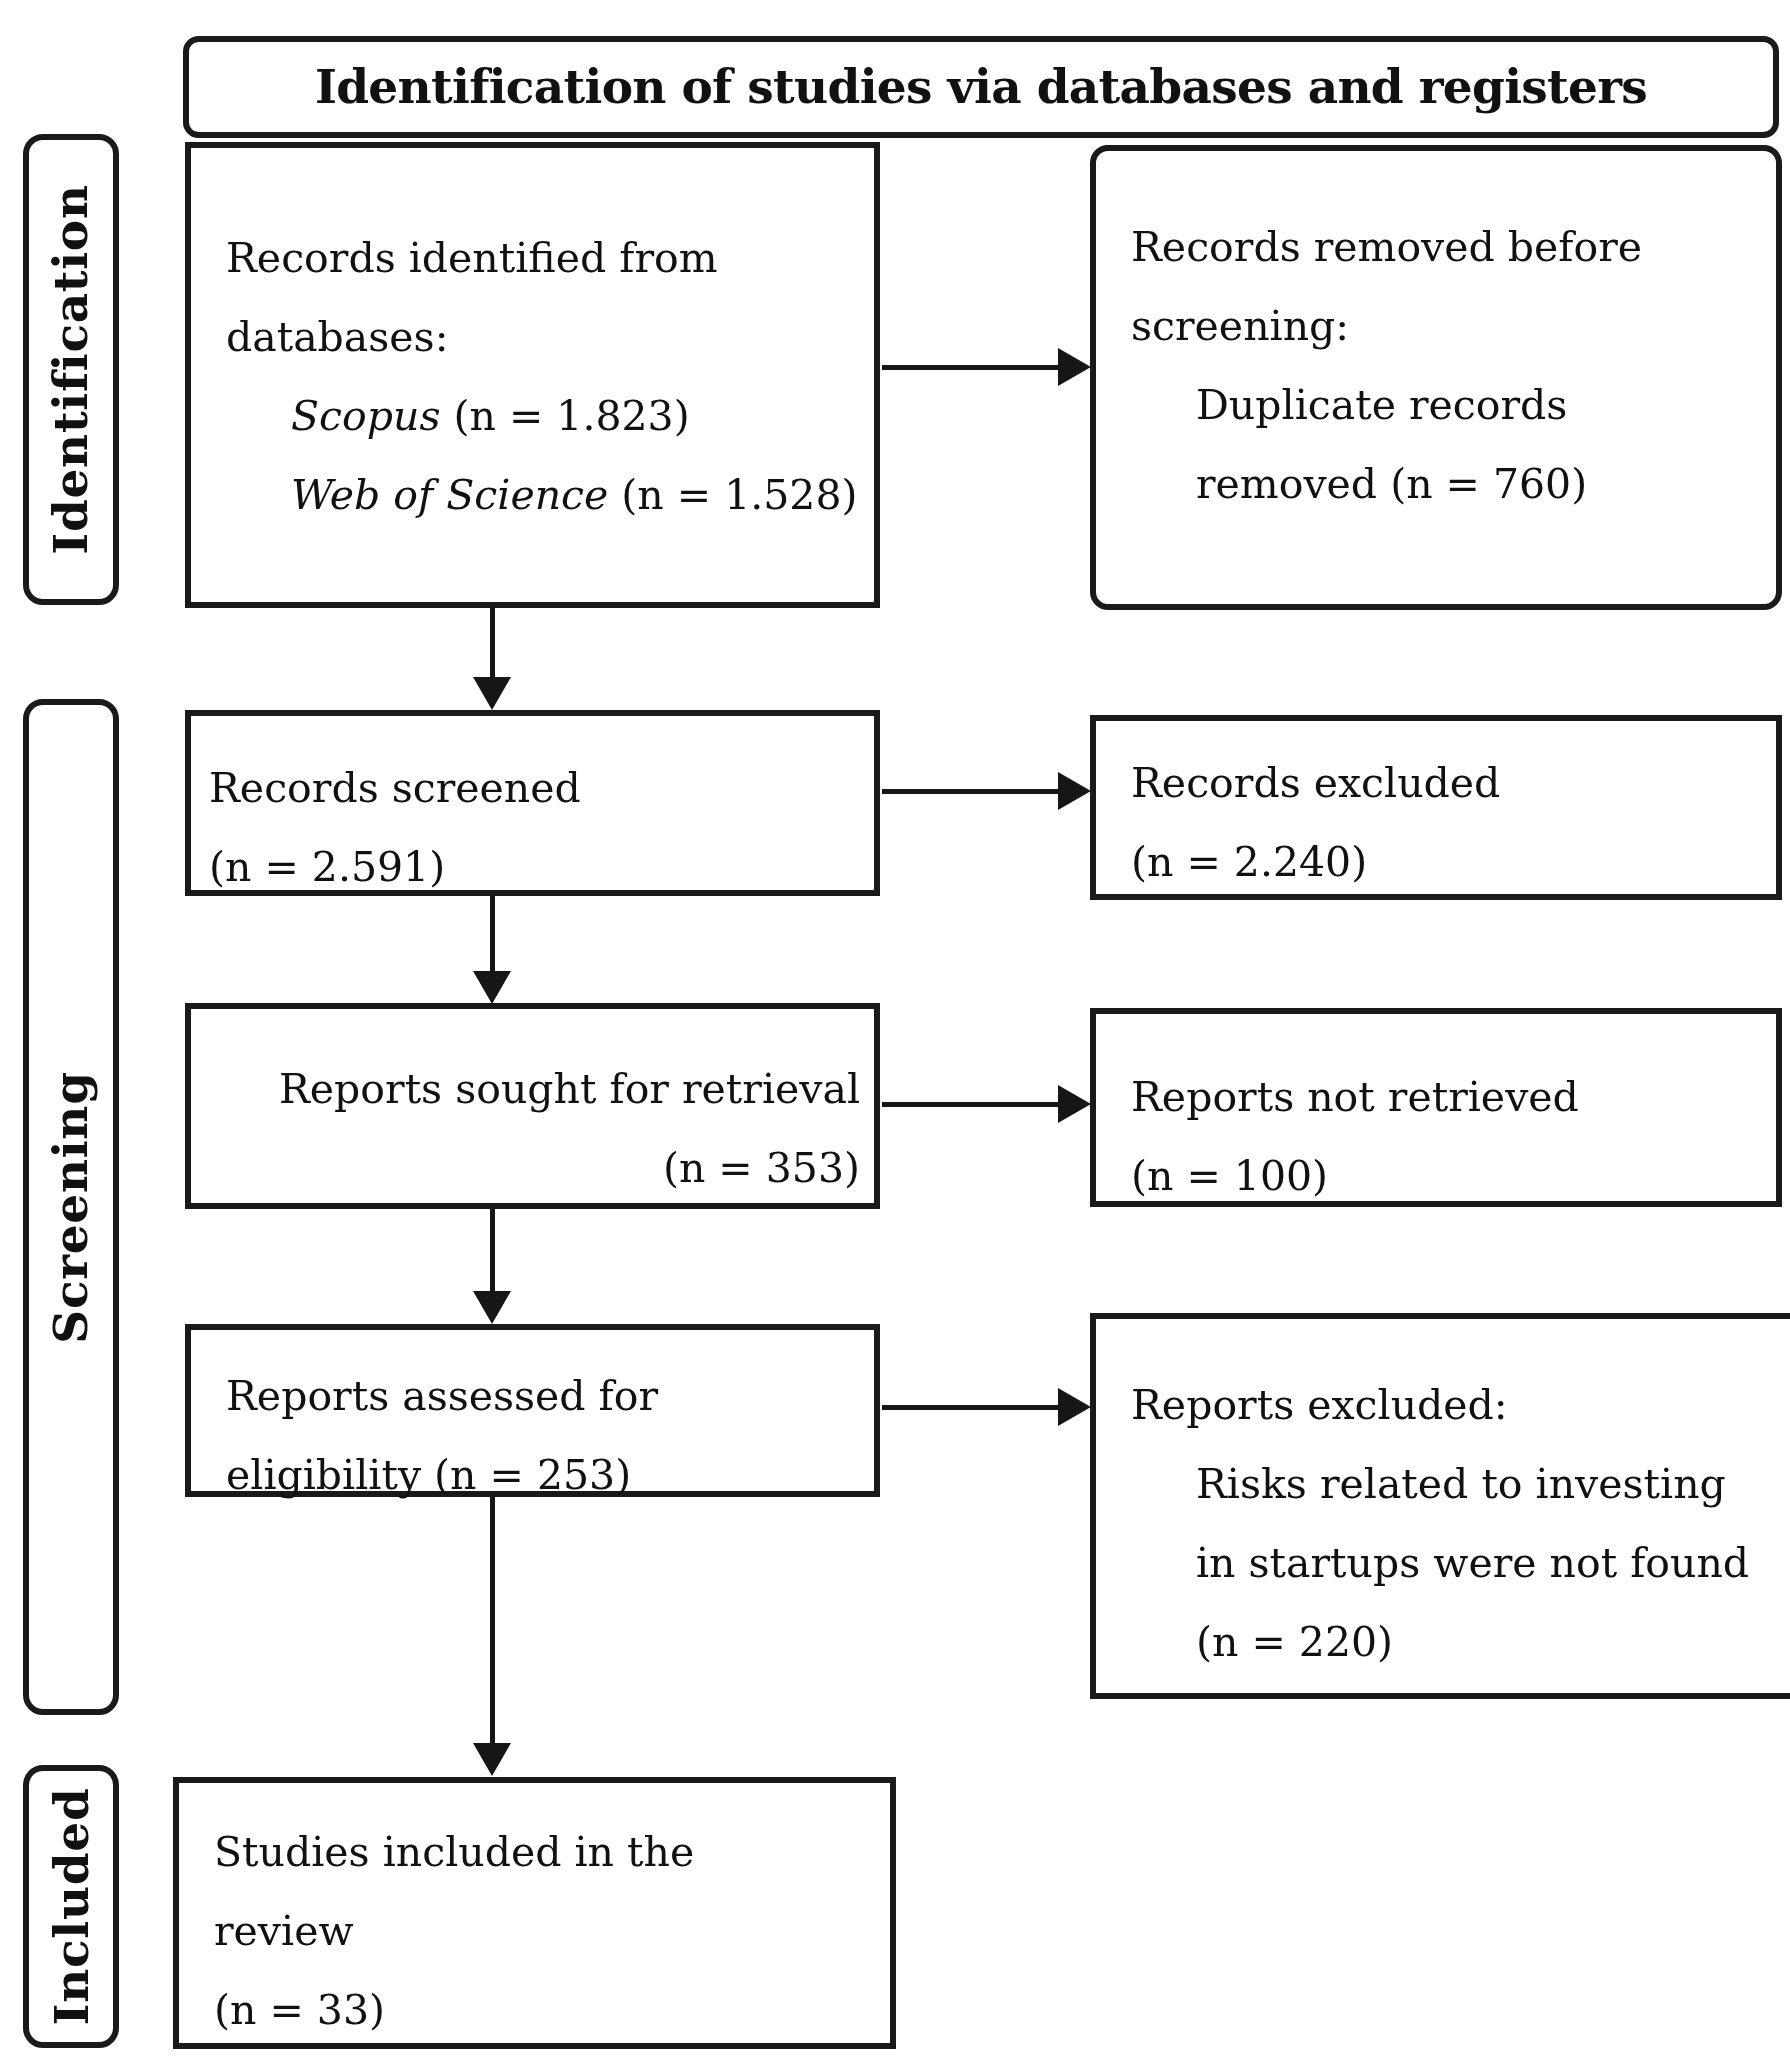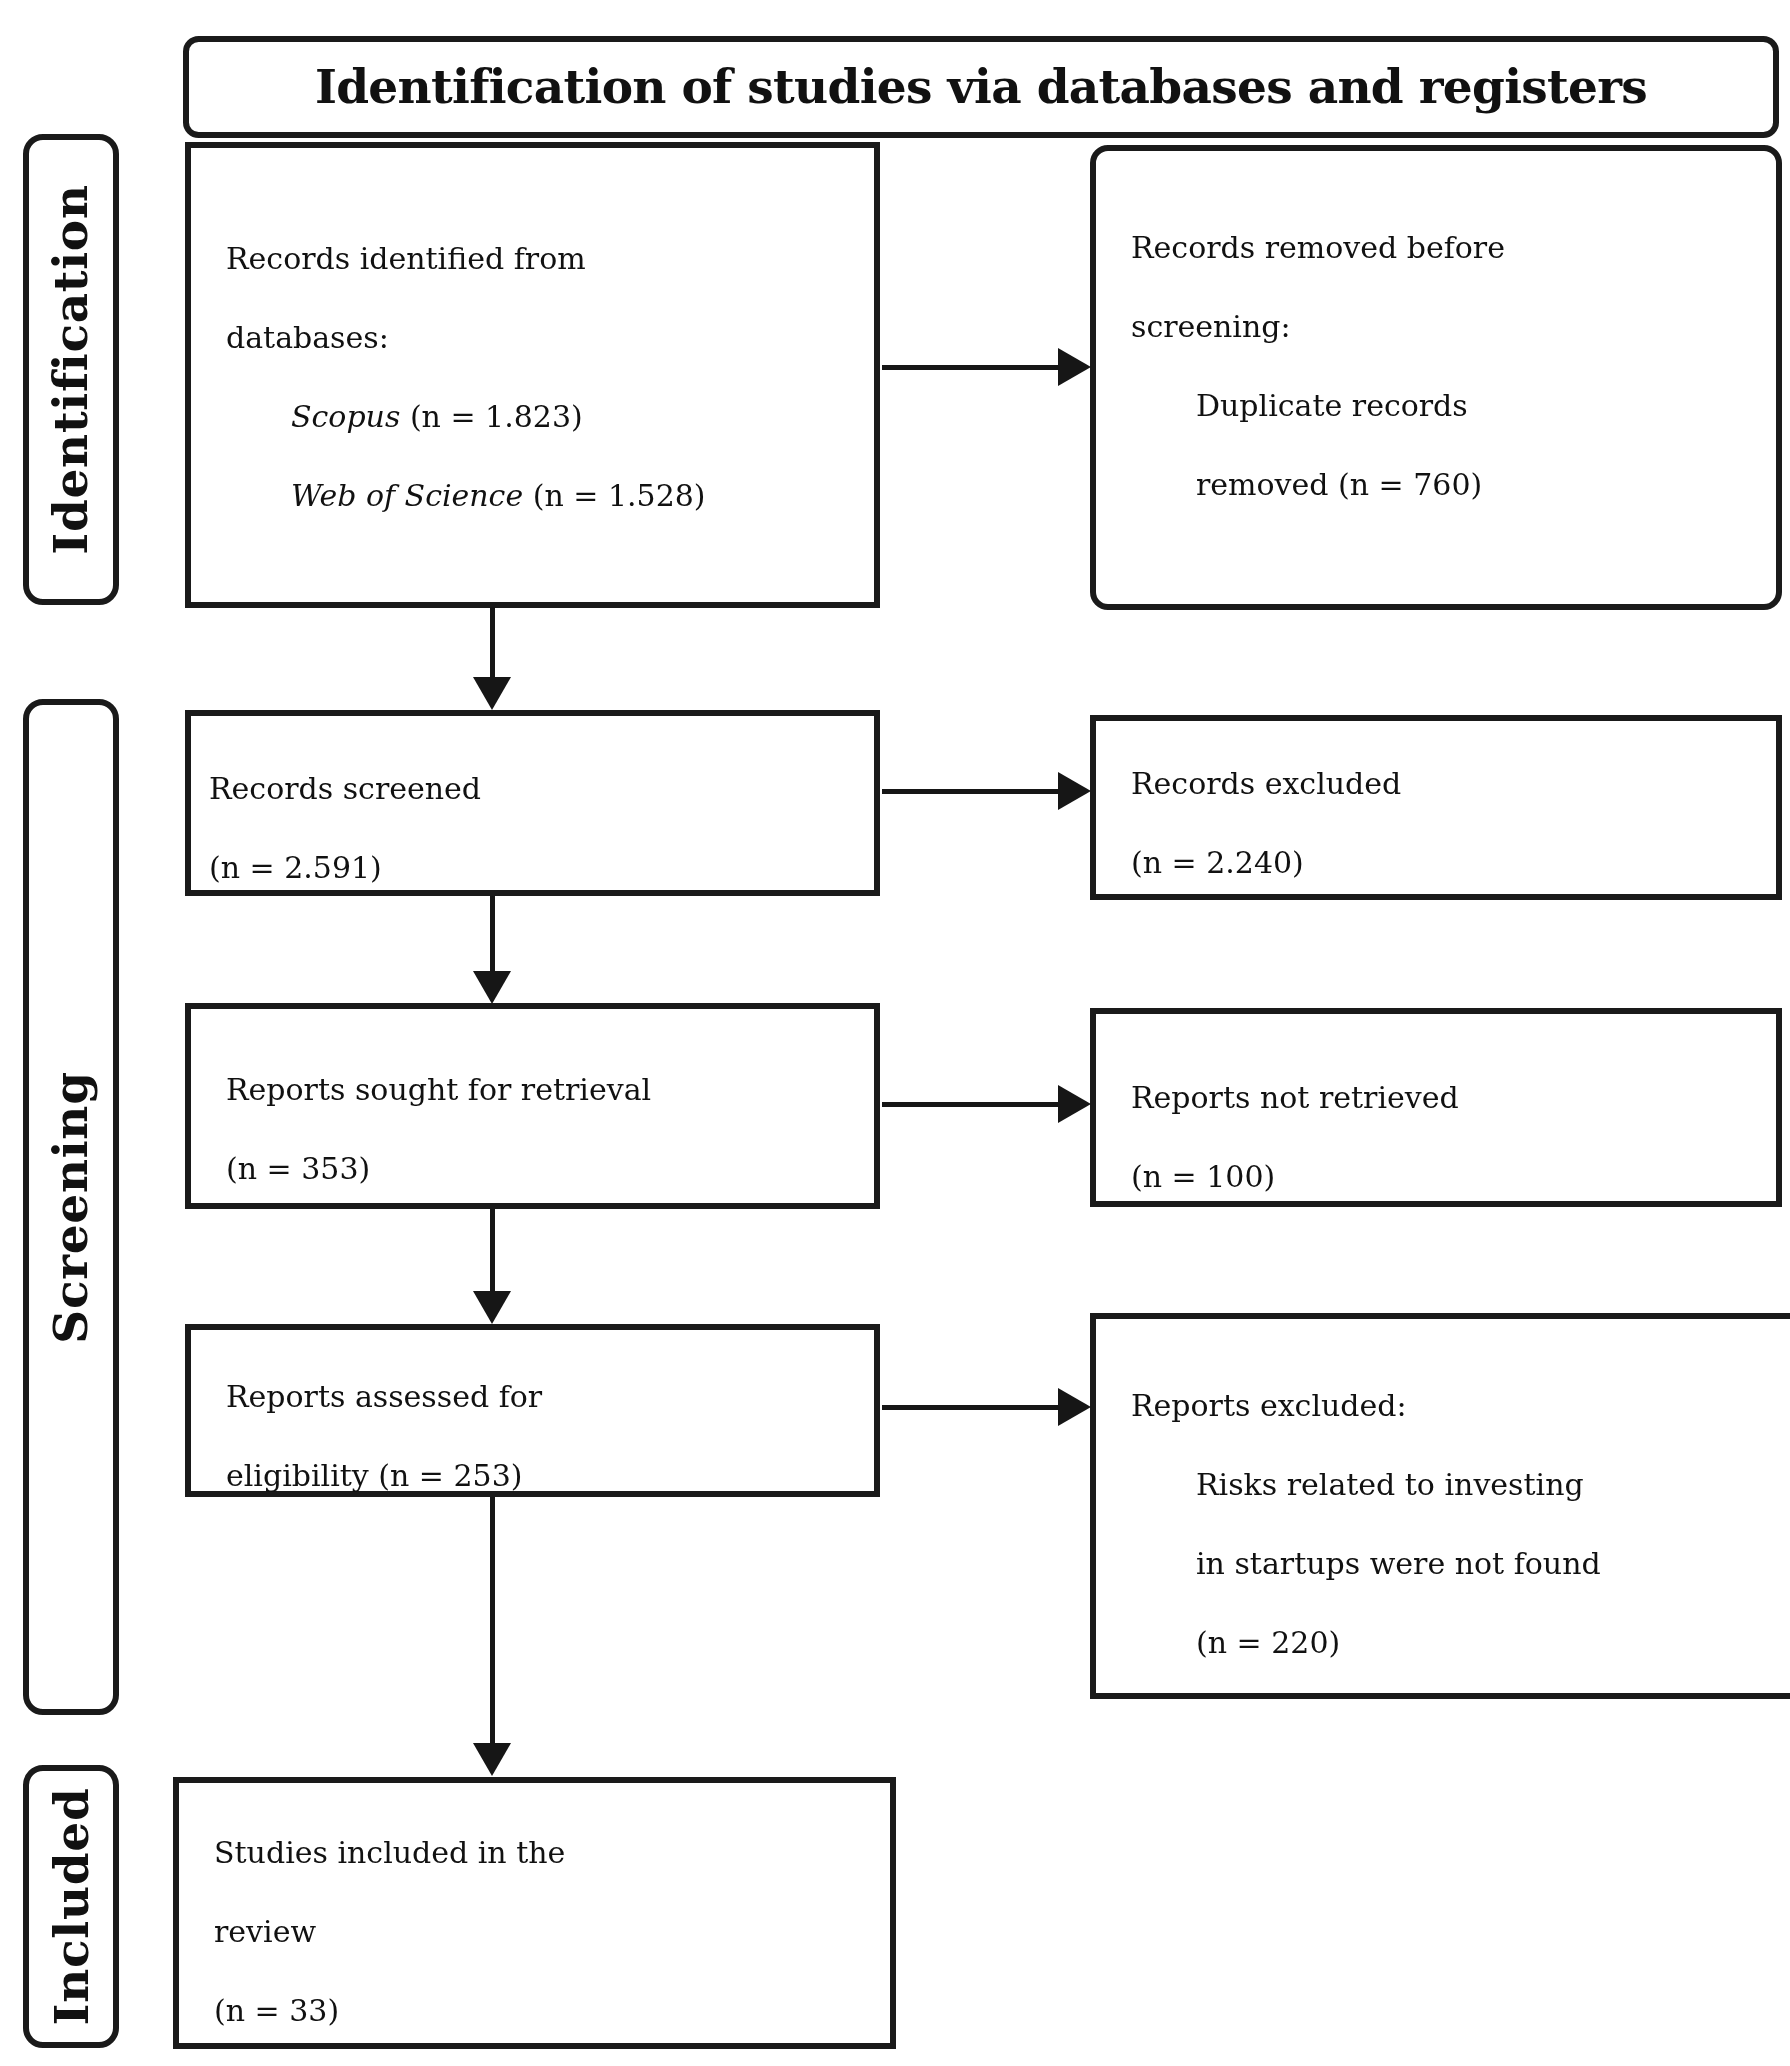--- a/index.html
+++ b/index.html
@@ -4,21 +4,21 @@
 <style>
   html,body{margin:0;padding:0;}
   body{
     width:1791px;height:2066px;position:relative;background:#ffffff;
     font-family:"DejaVu Serif","Liberation Serif",serif;color:#111111;
   }
   .box{
     position:absolute;background:#ffffff;border:6.4px solid #1a1a1a;
     box-sizing:border-box;
   }
-  .flowbox{font-size:30px;line-height:79px;}
+  .flowbox{font-size:41px;line-height:79px;}
   .titlebox{
     border-radius:15.6px;display:flex;align-items:center;justify-content:center;
     font-size:47px;font-weight:bold;letter-spacing:-0.7px;margin-top:20px;
   }
   .sidebox{
     border-radius:20px;display:flex;align-items:center;justify-content:center;
   }
   .sidebox .rot{
     transform:rotate(-90deg);white-space:nowrap;font-size:47px;font-weight:bold;
     letter-spacing:0.7px;
@@ -74,21 +74,21 @@
 <div class="box flowbox" style="left:185px;top:710px;width:695px;height:186px;padding:33px 14px 0 18px;">
   <div class="line">Records screened</div>
   <div class="line">(n = 2.591)</div>
 </div>
 
 <div class="box flowbox" style="left:1090px;top:715px;width:692px;height:185px;padding:23px 14px 0 35px;">
   <div class="line">Records excluded</div>
   <div class="line">(n = 2.240)</div>
 </div>
 
-<div class="box flowbox" style="left:185px;top:1003px;width:695px;height:206px;padding:41px 14px 16px 35px;">
+<div class="box flowbox" style="left:185px;top:1003px;width:695px;height:206px;padding:41px 14px 16px 35px;text-align:right;">
   <div class="line">Reports sought for retrieval</div>
   <div class="line">(n = 353)</div>
 </div>
 
 <div class="box flowbox" style="left:1090px;top:1008px;width:692px;height:199px;padding:44px 14px 0 35px;">
   <div class="line">Reports not retrieved</div>
   <div class="line">(n = 100)</div>
 </div>
 
 <div class="box flowbox" style="left:185px;top:1324px;width:695px;height:173px;padding:27px 14px 12px 35px;">

